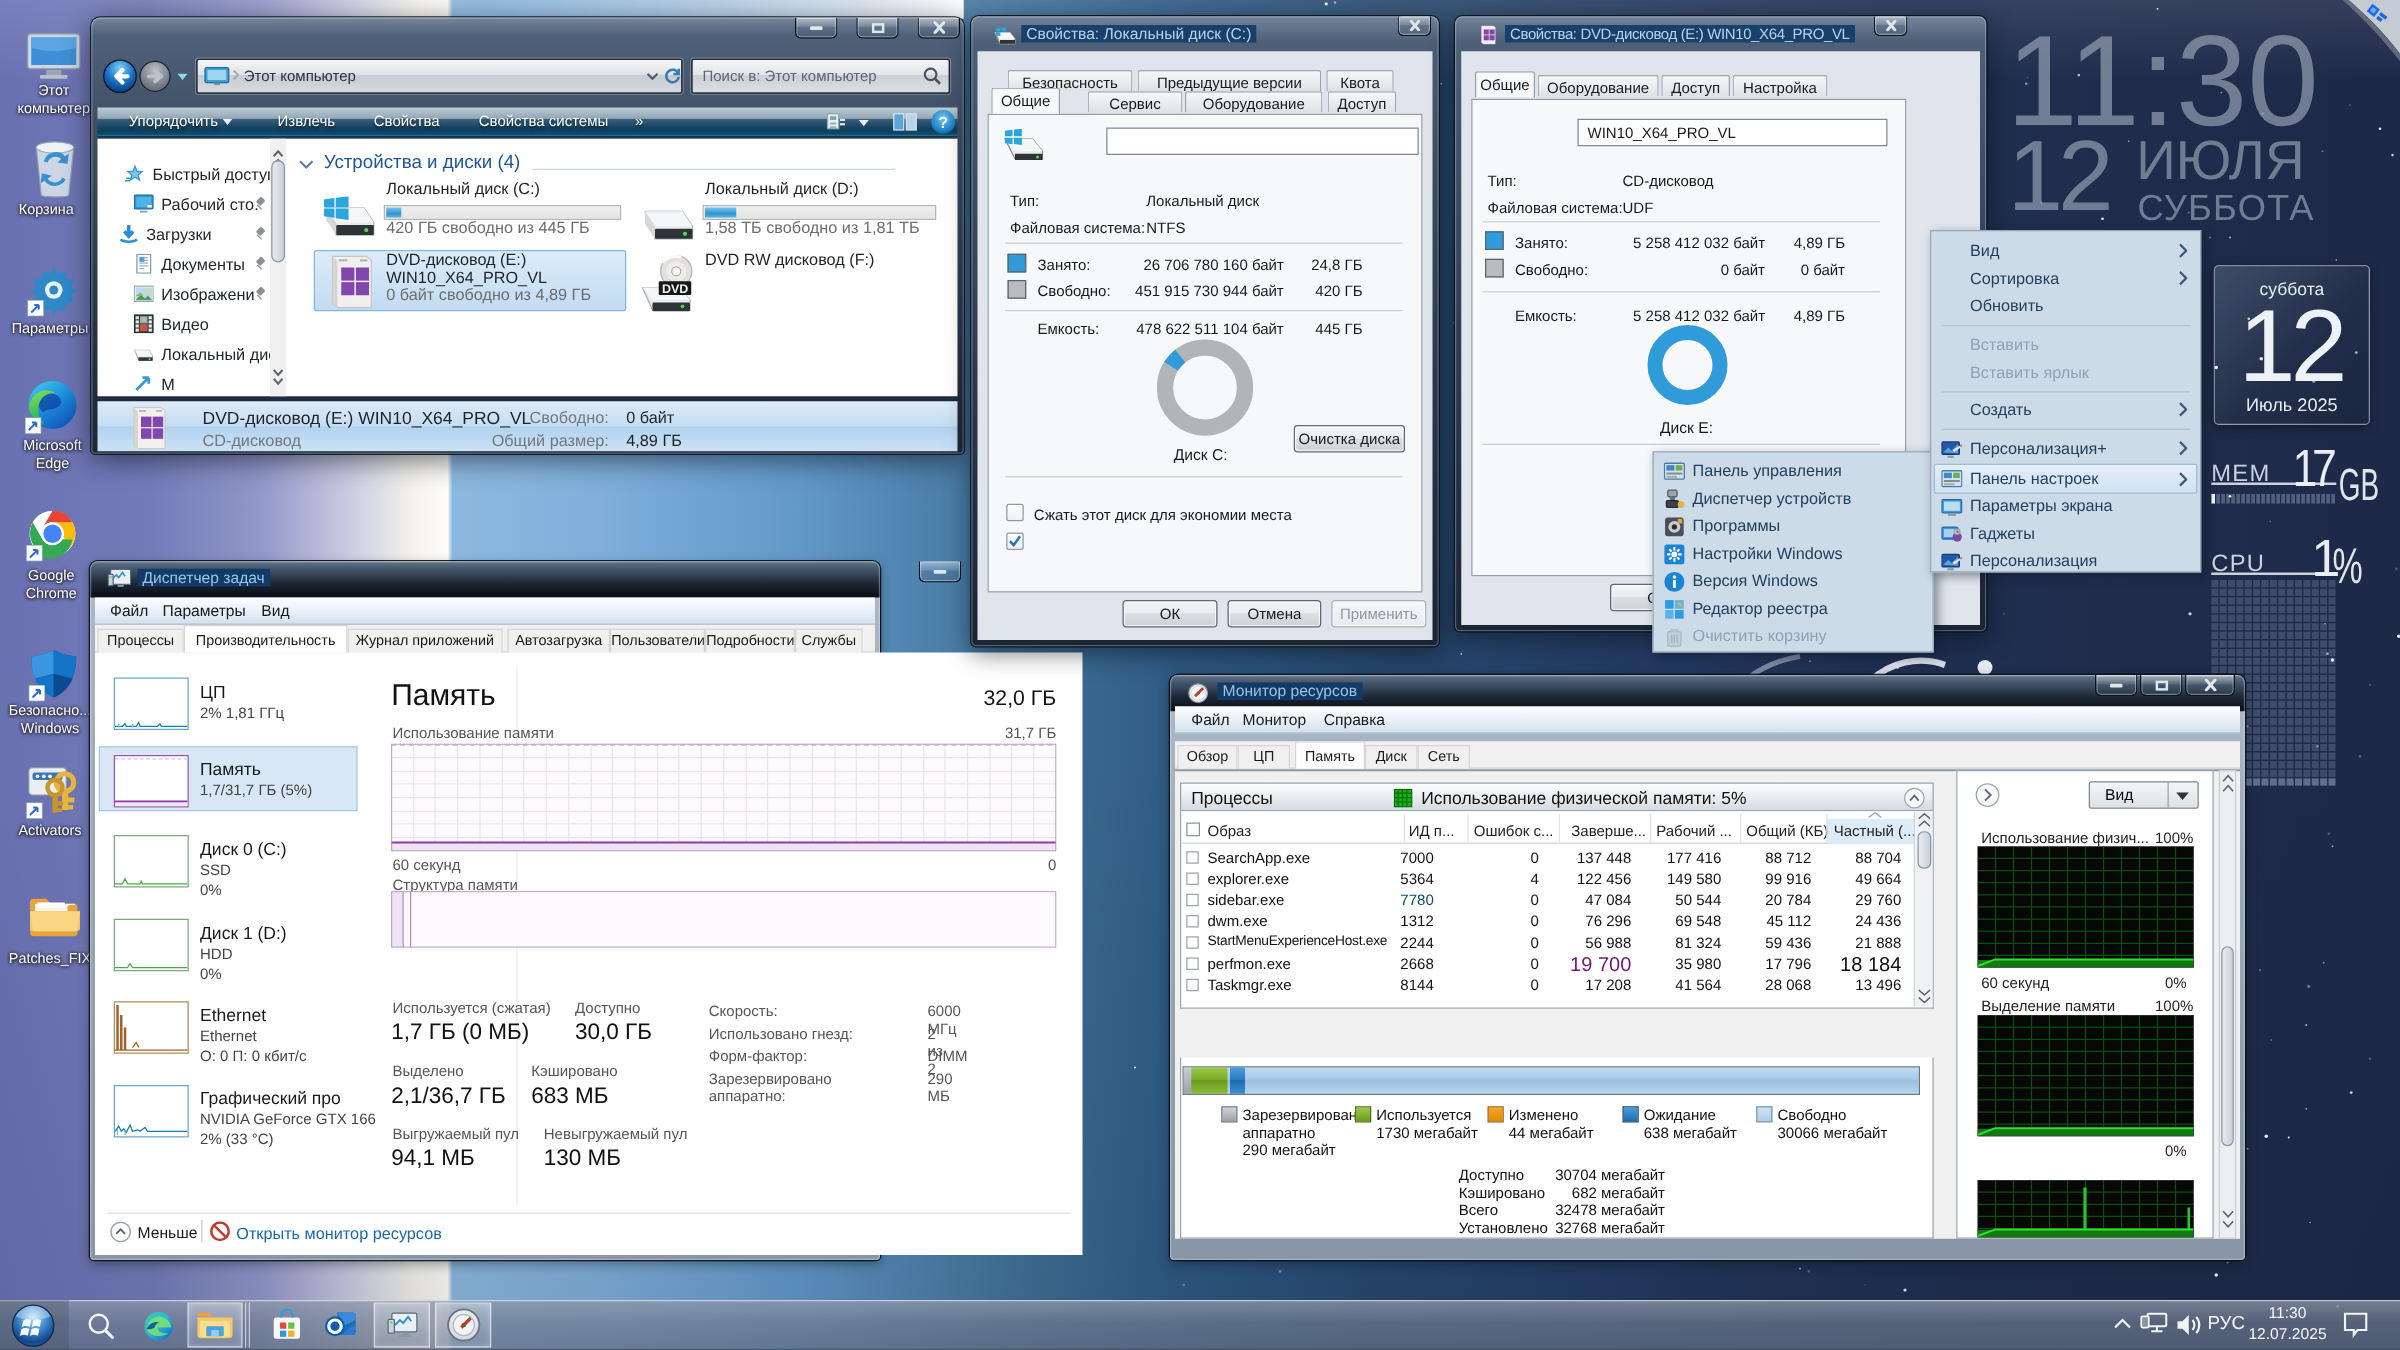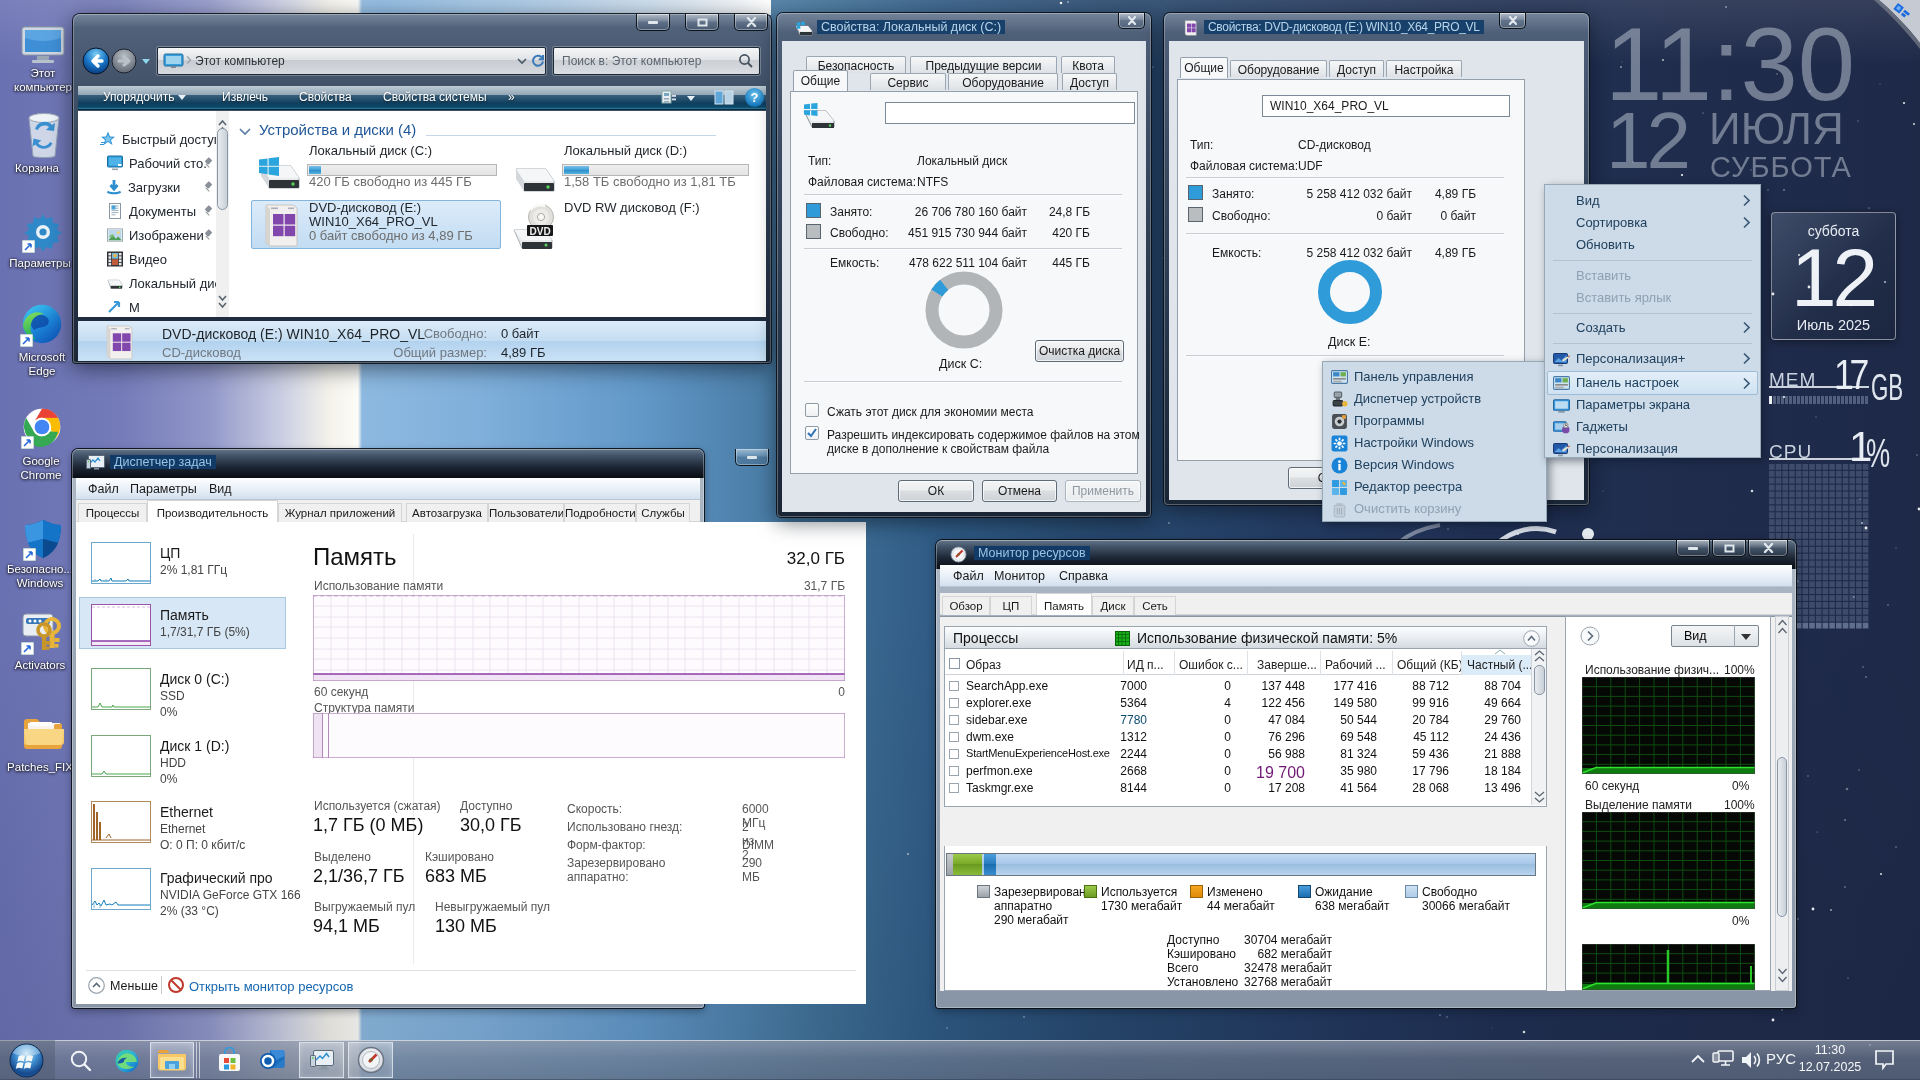--- a/index.html
+++ b/index.html
@@ -1015,21 +1015,21 @@
               <path d="M8 0l2 5 5 0.2-4 3.4 1.5 5-4.5-3-4.5 3L5 8.6 1 5.2 6 5z" fill="#3095d8"></path>
               <path d="M8 3l1.2 3 3.2 0.1-2.5 2.2 0.9 3.2L8 9.6l-2.8 1.9 0.9-3.2L3.6 6.1 6.8 6z" fill="#7ec5ea"></path>
               <path d="M1 11 h4 M0 13 h4" stroke="#3095d8" stroke-width="1.2"></path>
             </svg>Быстрый доступ</div>
     <div class="navitem" style="padding-left:29px"><svg width="17" height="16" viewBox="0 0 16 15">
               <rect x="0.5" y="0.5" width="15" height="11" rx="1" fill="#2f9ad6" stroke="#1a6ea6"></rect>
               <rect x="2" y="2" width="12" height="8" fill="#4fb3e8"></rect>
               <rect x="11" y="8.5" width="3.5" height="2" fill="#fff"></rect>
               <rect x="5" y="13" width="6" height="1.6" fill="#9aa7b0"></rect>
             </svg>Рабочий сто.<span class="pin"></span></div>
-    <div class="navitem" style="padding-left:28px"><svg width="16" height="16" viewBox="0 0 16 16">
+    <div class="navitem" style="padding-left:17px"><svg width="16" height="16" viewBox="0 0 16 16">
               <path d="M8 1 v8 M4.5 6 l3.5 4 L11.5 6" stroke="#2e8fd0" stroke-width="2.8" fill="none"></path>
               <path d="M1.5 12.5 c2 2.4 11 2.4 13 0" stroke="#2e8fd0" stroke-width="2" fill="none"></path>
             </svg>Загрузки<span class="pin"></span></div>
     <div class="navitem" style="padding-left:29px"><svg width="16" height="16" viewBox="0 0 16 16">
               <rect x="2.5" y="0.5" width="11" height="15" fill="#fff" stroke="#8a98a5"></rect>
               <path d="M4.5 3h7M4.5 5.2h7M4.5 7.4h7M4.5 9.6h7M4.5 11.8h4" stroke="#9ab0c0" stroke-width="1"></path>
               <rect x="4.5" y="2.5" width="4" height="4" fill="#4aa3d8"></rect>
             </svg>Документы<span class="pin"></span></div>
     <div class="navitem" style="padding-left:29px"><svg width="17" height="15" viewBox="0 0 17 15">
               <rect x="0.5" y="0.5" width="16" height="13" fill="#fff" stroke="#9aa5ae"></rect>
@@ -1352,21 +1352,20 @@
      <circle cx="39" cy="39" r="32" fill="none" stroke="#2f9bd8" stroke-width="13" stroke-dasharray="11 190" transform="rotate(-148 39 39)"></circle>
    </svg>
    <div class="abs" style="left:157px;top:316px;font-size:12.5px">Диск C:</div>
    <div class="btn7" style="left:253px;top:299px;width:89px">Очистка диска</div>
    <div class="sep" style="left:22px;top:340px;width:318px"></div>
    <div class="ckb" style="left:23px;top:362px"></div>
    <div class="abs" style="left:45px;top:364px">Сжать этот диск для экономии места</div>
    <div class="ckb" style="left:23px;top:385px"><svg width="12" height="12">
             <path d="M2 6 l3 3 5-7" stroke="#2f71b8" stroke-width="2" fill="none"></path>
           </svg></div>
-   <div class="abs" style="left:45px;top:387px">Разрешить индексировать содержимое файлов на этом<br>диске в дополнение к свойствам файла</div>
 
    <div class="btn7" style="left:116px;top:439px;width:76px">ОК</div>
    <div class="btn7" style="left:200px;top:439px;width:75px">Отмена</div>
    <div class="btn7 dis" style="left:283px;top:439px;width:76px">Применить</div>
   </div>
  </div>
 
  
  <div class="dlg" id="dlgE" style="left:1164px;top:13px;width:425px;height:492px">
   <svg class="abs" style="left:18px;top:7px" width="16" height="16" viewBox="0 0 45 45">
@@ -1536,21 +1535,21 @@
           <div class="rgt" style="left:342px;top:98px;width:90px;font-size:12px;color:#111">81 324</div>
           <div class="rgt" style="left:414px;top:98px;width:90px;font-size:12px;color:#111">59 436</div>
           <div class="rgt" style="left:486px;top:98px;width:90px;font-size:12px;color:#111">21 888</div>
           <div class="abs" style="left:4px;top:117px;width:10px;height:10px;border:1px solid #9aa5af;background:#fff"></div>
           <div class="abs" style="left:21px;top:115px;font-size:12px;color:#111;white-space:nowrap">perfmon.exe</div>
           <div class="rgt" style="left:112px;top:115px;width:90px;font-size:12px;color:#111">2668</div>
           <div class="rgt" style="left:196px;top:115px;width:90px;font-size:12px;color:#111">0</div>
           <div class="rgt" style="left:270px;top:115px;width:90px;font-size:16px;color:#701a75">19 700</div>
           <div class="rgt" style="left:342px;top:115px;width:90px;font-size:12px;color:#111">35 980</div>
           <div class="rgt" style="left:414px;top:115px;width:90px;font-size:12px;color:#111">17 796</div>
-          <div class="rgt" style="left:486px;top:115px;width:90px;font-size:12px;color:#111">18 184</div>
+          <div class="rgt" style="left:486px;top:115px;width:90px;font-size:16px;color:#111">18 184</div>
           <div class="abs" style="left:4px;top:134px;width:10px;height:10px;border:1px solid #9aa5af;background:#fff"></div>
           <div class="abs" style="left:21px;top:132px;font-size:12px;color:#111;white-space:nowrap">Taskmgr.exe</div>
           <div class="rgt" style="left:112px;top:132px;width:90px;font-size:12px;color:#111">8144</div>
           <div class="rgt" style="left:196px;top:132px;width:90px;font-size:12px;color:#111">0</div>
           <div class="rgt" style="left:270px;top:132px;width:90px;font-size:12px;color:#111">17 208</div>
           <div class="rgt" style="left:342px;top:132px;width:90px;font-size:12px;color:#111">41 564</div>
           <div class="rgt" style="left:414px;top:132px;width:90px;font-size:12px;color:#111">28 068</div>
           <div class="rgt" style="left:486px;top:132px;width:90px;font-size:12px;color:#111">13 496</div>
         </div>
    

